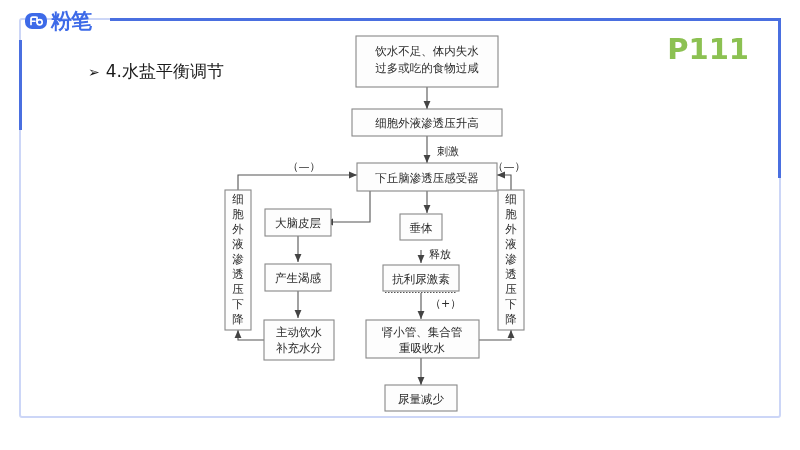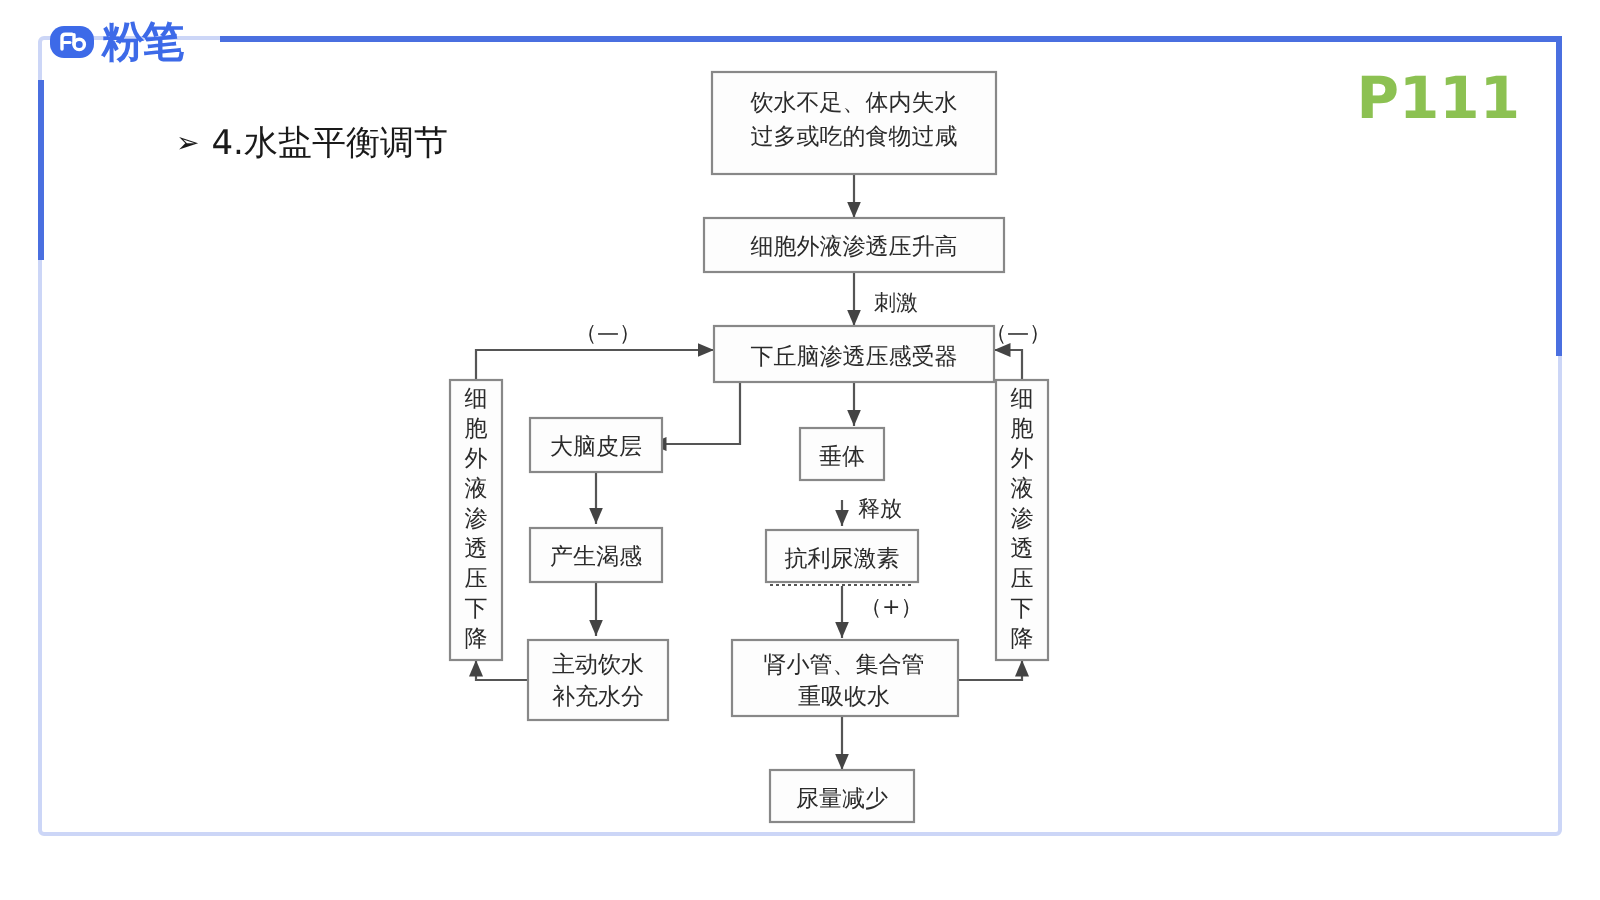--- a/index.html
+++ b/index.html
@@ -75,21 +75,21 @@
     font-weight: bold;
     color: #3d6ae8;
     letter-spacing: -1px;
     line-height: 1;
     font-family: "DejaVu Sans", sans-serif;
   }
 
   
   .page-num {
     position: absolute;
-    right: 40px;
+    right: 51px;
     top: 32px;
     font-size: 29px;
     font-weight: bold;
     color: #8cc152;
     font-family: "DejaVu Sans", sans-serif;
     letter-spacing: 0px;
   }
 
   
   .heading {

